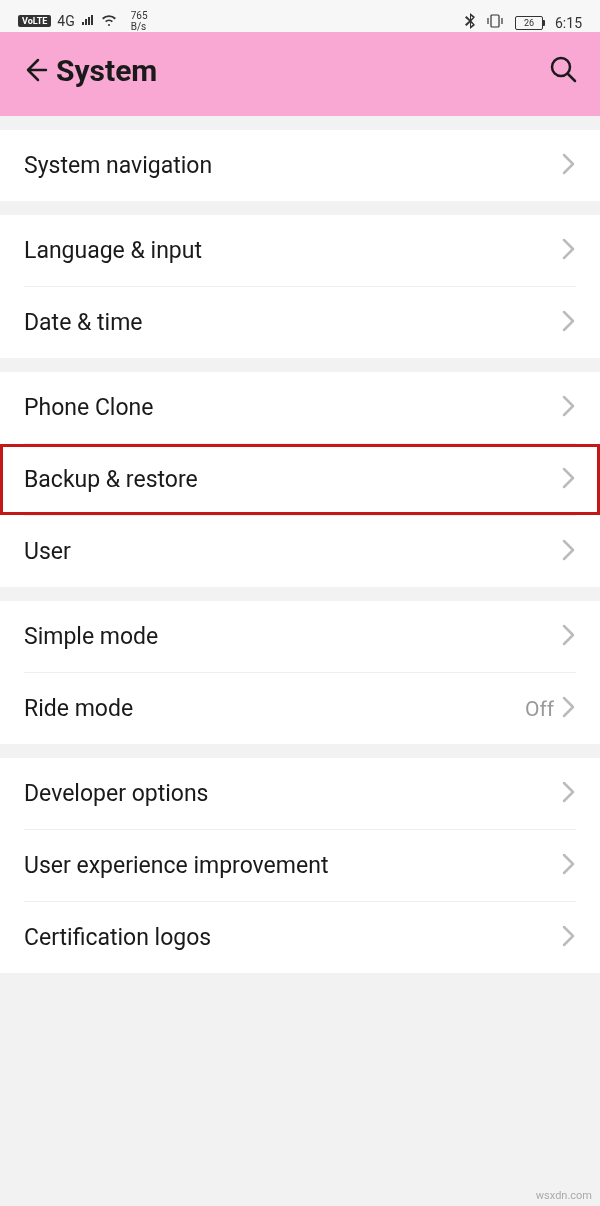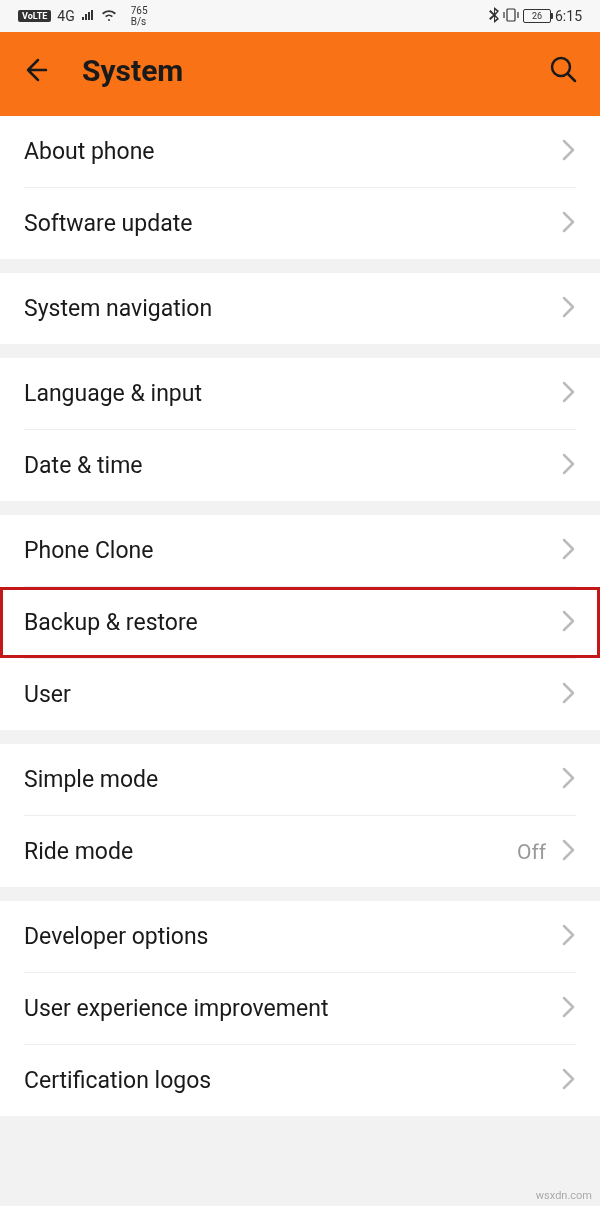--- a/index.html
+++ b/index.html
@@ -9,28 +9,28 @@
       font-family: -apple-system, BlinkMacSystemFont, 'Segoe UI', Roboto, sans-serif;
       background: #f2f2f2;
       color: #1a1a1a;
       overflow: hidden;
       position: relative;
     }
     .status-bar {
       height: 32px;
       background: #f7f7f7;
       display: flex;
-      align-items: center;
+      align-items: flex-end;
       justify-content: space-between;
       padding: 0 18px;
       font-size: 14px;
       color: #333;
     }
     .status-left { display: flex; align-items: center; gap: 6px; }
-    .status-right { display: flex; align-items: center; gap: 4px; }
+    .status-right { display: flex; align-items: center; gap: 12px; }
     .volte-badge {
       background: #333;
       color: #fff;
       font-size: 9px;
       font-weight: bold;
       padding: 1px 4px;
       border-radius: 2px;
     }
     .status-tiny { font-size: 14px; line-height: 1; }
     .status-stack { display: flex; flex-direction: column; font-size: 10px; line-height: 1.1; margin-left: 8px; }
@@ -49,40 +49,40 @@
       content: '';
       position: absolute;
       right: -3px;
       top: 3px;
       width: 2px;
       height: 6px;
       background: #333;
       border-radius: 0 1px 1px 0;
     }
     .header {
-      background: #f97316;
+      background: #f9a8d4;
       display: flex;
       align-items: center;
       padding: 20px 18px 28px 18px;
-      gap: 32px;
+      gap: 6px;
     }
     .back-arrow { width: 32px; height: 32px; display: flex; align-items: center; justify-content: center; cursor: pointer; }
     .page-title { font-size: 30px; font-weight: 700; flex: 1; }
     .search-btn { width: 36px; height: 36px; display: flex; align-items: center; justify-content: center; cursor: pointer; }
     .section { background: #fff; }
     .gap { height: 14px; background: #f2f2f2; }
     .row {
       display: flex;
       align-items: center;
       padding: 22px 24px;
       cursor: pointer;
       position: relative;
     }
     .row-label { font-size: 23px; flex: 1; color: #1a1a1a; }
-    .row-value { font-size: 21px; color: #999; margin-right: 16px; }
+    .row-value { font-size: 21px; color: #999; margin-right: 8px; }
     .chevron { width: 14px; height: 22px; }
     .divider { height: 1px; background: #eee; margin: 0 24px; }
     .highlighted {
       outline: 3px solid #c41818;
       outline-offset: -3px;
     }
     .watermark {
       position: absolute;
       bottom: 4px;
       right: 8px;
@@ -138,35 +138,20 @@
   <div class="page-title">System</div>
   <div class="search-btn">
     <svg width="30" height="30" viewBox="0 0 30 30">
         <circle cx="12" cy="12" r="9" fill="none" stroke="#1a1a1a" stroke-width="2.5"></circle>
         <path d="M19 19l7 7" stroke="#1a1a1a" stroke-width="2.5" stroke-linecap="round"></path>
       </svg>
   </div>
 </div>
 
 <div id="list-root">
-    <div class="section">
-      <div class="row">
-        <span class="row-label">About phone</span>
-        <span><svg class="chevron" viewBox="0 0 14 22">
-            <path d="M2 2l9 9-9 9" fill="none" stroke="#bbb" stroke-width="2.5" stroke-linecap="round" stroke-linejoin="round"></path>
-          </svg></span>
-      </div>
-      <div class="divider"></div>
-      <div class="row">
-        <span class="row-label">Software update</span>
-        <span><svg class="chevron" viewBox="0 0 14 22">
-            <path d="M2 2l9 9-9 9" fill="none" stroke="#bbb" stroke-width="2.5" stroke-linecap="round" stroke-linejoin="round"></path>
-          </svg></span>
-      </div>
-    </div>
     <div class="gap"></div>
     <div class="section">
       <div class="row">
         <span class="row-label">System navigation</span>
         <span><svg class="chevron" viewBox="0 0 14 22">
             <path d="M2 2l9 9-9 9" fill="none" stroke="#bbb" stroke-width="2.5" stroke-linecap="round" stroke-linejoin="round"></path>
           </svg></span>
       </div>
     </div>
     <div class="gap"></div>

